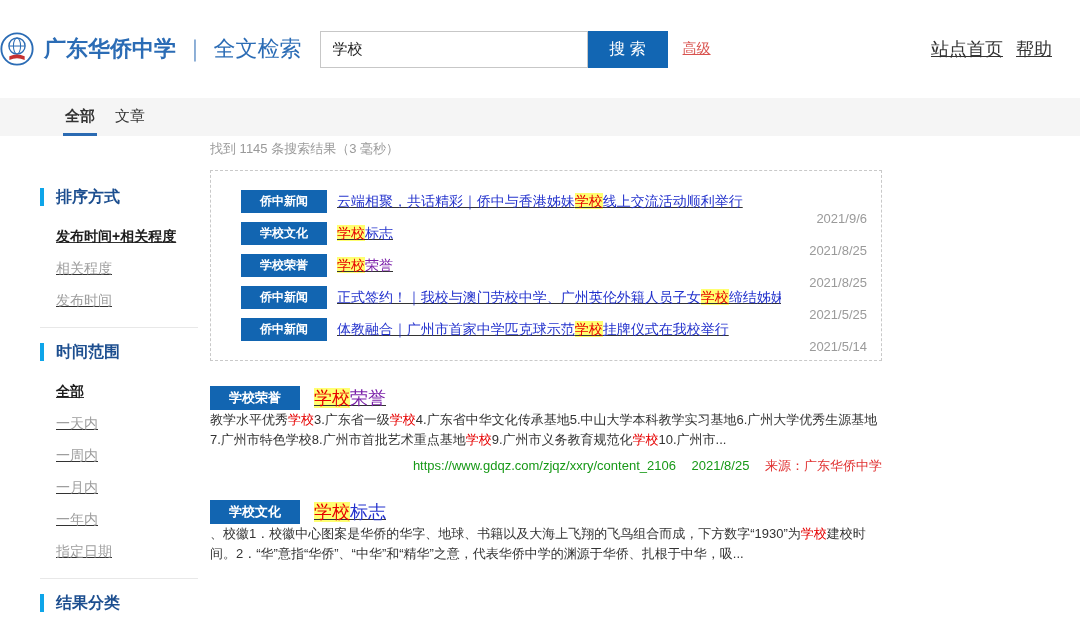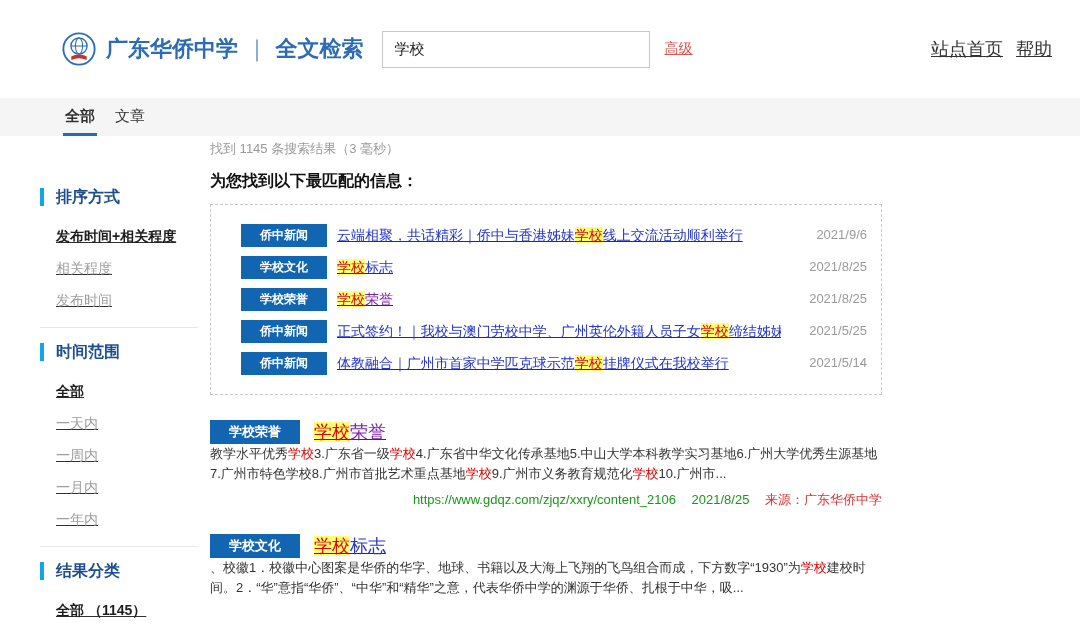--- a/index.html
+++ b/index.html
@@ -3,26 +3,26 @@
 <meta charset="utf-8">
 <style>
   * { box-sizing: border-box; }
   html,body { margin:0; padding:0; }
   body {
     width:1080px; height:624px; overflow:hidden; position:relative;
     background:#fff; color:#333;
     font-family:"Liberation Sans","DejaVu Sans",sans-serif;
   }
   
-  .header { height:98px; display:flex; align-items:center; padding-left:62px; padding-right:28px; background:#fff; }
+  .header { height:98px; display:flex; align-items:center; padding-right:28px; background:#fff; }
   .logo { width:34px; height:34px; flex:0 0 auto; }
   .site-title { margin-left:10px; font-size:22px; color:#2b6cb5; white-space:nowrap; display:flex; align-items:center; }
   .site-title .name { font-weight:bold; }
   .site-title .bar { margin:0 8px; font-weight:200; color:#5a8cc4; }
-  .site-title .sub { font-weight:bold; }
+  .site-title .sub { font-weight:normal; }
   .search-area { display:flex; align-items:center; margin-left:18px; }
   .search-input { width:268px; height:37px; border:1px solid #c7c7c7; padding:0 12px; font-size:15px; color:#222; outline:none; font-family:inherit; }
   .search-btn { width:80px; height:37px; border:none; background:#1266b3; color:#fff; font-size:16px; cursor:pointer; font-family:inherit; }
   .adv-link { margin-left:15px; font-size:14px; color:#d9534f; text-decoration:underline; cursor:pointer; }
   .top-links { margin-left:auto; font-size:18px; color:#333; white-space:nowrap; }
   .top-links span { text-decoration:underline; cursor:pointer; margin-left:8px; }
   
   .tabbar { height:38px; background:#f5f5f5; display:flex; align-items:flex-end; padding-left:63px; }
   .tab { font-size:15px; color:#333; padding:0 2px 7px; margin-right:16px; border-bottom:3px solid transparent; cursor:pointer; }
   .tab.active { font-weight:bold; border-bottom-color:#2a6ab2; }
@@ -34,21 +34,21 @@
   .side-item.active { color:#1d1d1d; font-weight:bold; }
   .side-divider { border:none; border-top:1px solid #e8e8e8; margin:17px 0 15px 0; }
   
   .main { position:absolute; left:210px; top:140px; width:672px; }
   .count-line { font-size:13px; color:#9a9a9a; }
   .match-heading { font-size:16px; font-weight:bold; color:#111; margin-top:13px; }
   .match-box { border:1px dashed #c9c9c9; margin-top:12px; padding:19px 14px 10px 30px; }
   .match-row { position:relative; display:flex; align-items:center; margin-bottom:9px; padding-right:86px; }
   .badge { background:#1265b1; color:#fff; font-size:12px; font-weight:bold; padding:3px 19px; margin-right:10px; white-space:nowrap; flex:0 0 auto; }
   .match-link { font-size:14px; text-decoration:underline; cursor:pointer; white-space:nowrap; overflow:hidden; }
-  .match-date { position:absolute; right:0; top:3px; font-size:13px; color:#9a9a9a; }
+  .match-date { position:absolute; right:0; top:21px; font-size:13px; color:#9a9a9a; }
   .seg-link { color:#2433cd; }
   .seg-visited { color:#7a1fa8; }
   .seg-hl { color:#e60000; background:#ffff70; }
   .seg-red { color:#e60000; }
   .seg-text { color:#333; }
   
   .result { margin-top:25px; }
   .result-head { display:flex; align-items:center; }
   .result .badge { font-size:13px; margin-right:14px; }
   .result-title { font-size:18px; text-decoration:underline; cursor:pointer; }
@@ -71,20 +71,21 @@
       <path d="M11 28.5 Q20 24.5 29 28.5 L29 33 Q20 29 11 33 Z" fill="#c53030"></path>
     </svg>
   </span>
   <div class="site-title">
     <span class="name">广东华侨中学</span>
     <span class="bar">｜</span>
     <span class="sub">全文检索</span>
   </div>
   <div class="search-area">
     <input class="search-input" type="text" value="学校" style="">
+    <button class="search-btn">搜 索</button>
     <span class="adv-link">高级</span>
   </div>
   <div class="top-links">
     <span>站点首页</span>
     <span>帮助</span>
   </div>
 </div>
 
 <div class="tabbar">
 
@@ -110,33 +111,33 @@
       <div class="side-item active">全部</div>
 
       <div class="side-item">一天内</div>
 
       <div class="side-item">一周内</div>
 
       <div class="side-item">一月内</div>
 
       <div class="side-item">一年内</div>
 
+      <div class="side-item">指定日期</div>
     </div>
   <hr class="side-divider">
   <div class="side-title">结果分类</div>
   <div class="side-items">
 
       <div class="side-item active">全部 （1145）</div>
 
     </div>
 </div>
 
 <div class="main">
   <div class="count-line">找到 1145 条搜索结果（3 毫秒）</div>
-  <div class="match-heading">为您找到以下最匹配的信息：</div>
 
   <div class="match-box">
 
       <div class="match-row">
         <span class="badge">侨中新闻</span>
         <span class="match-link"><span class="seg-link">云端相聚，共话精彩｜侨中与香港姊妹</span><span class="seg-hl">学校</span><span class="seg-link">线上交流活动顺利举行</span></span>
         <span class="match-date">2021/9/6</span>
       </div>
 
       <div class="match-row">

